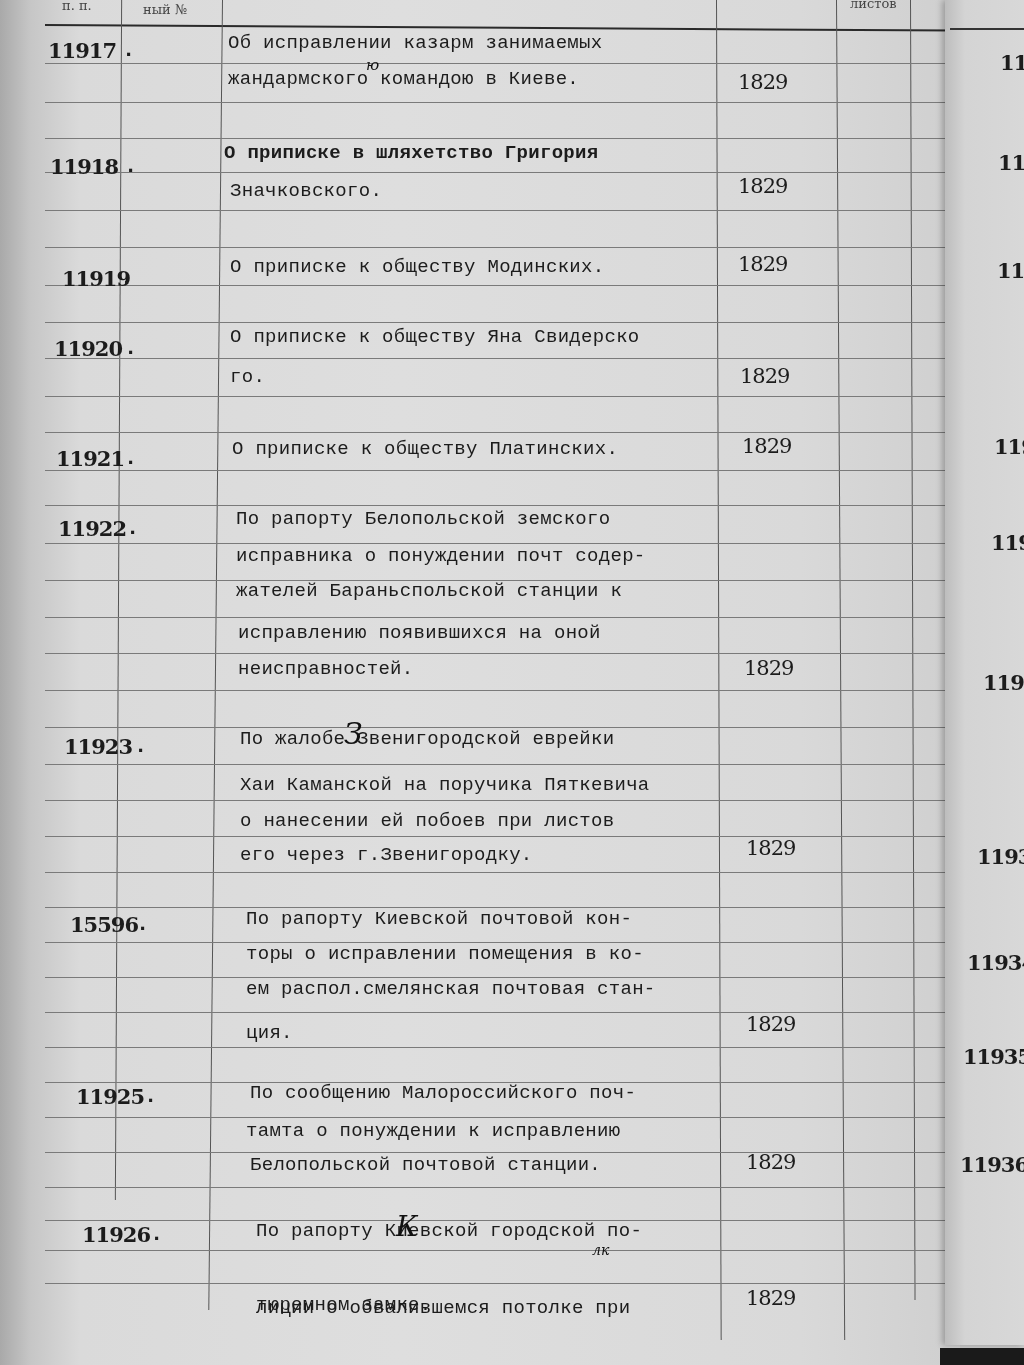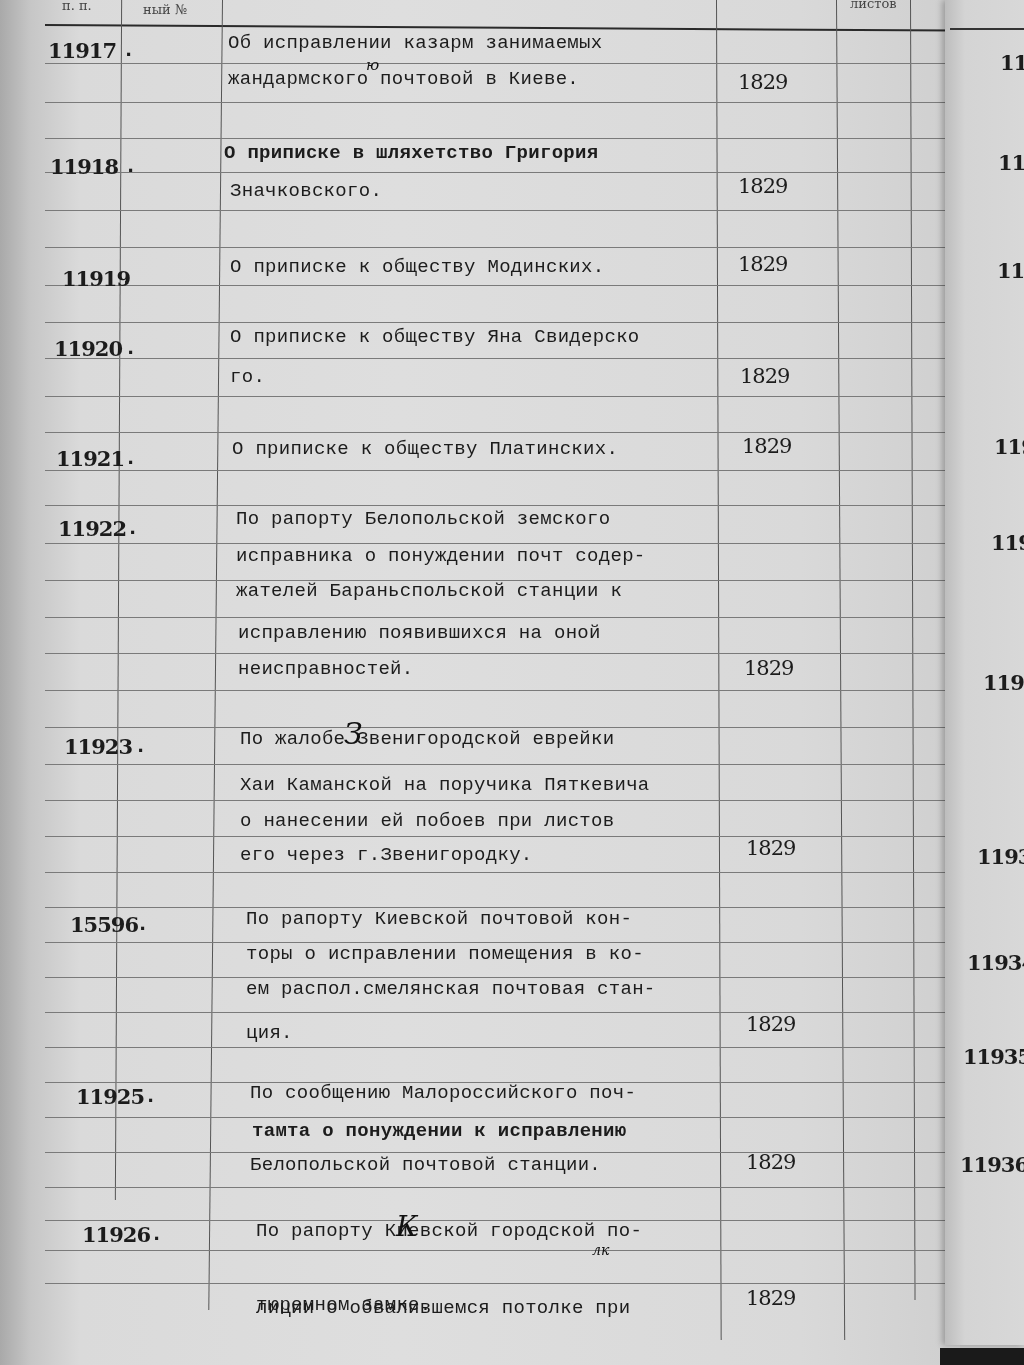--- a/index.html
+++ b/index.html
@@ -81,21 +81,21 @@
   <div class="hline" style="left:45px;top:1152px;width:910px;"></div>
   <div class="hline" style="left:45px;top:1187px;width:910px;"></div>
   <div class="hline" style="left:45px;top:1220px;width:910px;"></div>
   <div class="hline" style="left:45px;top:1250px;width:910px;"></div>
   <div class="hline" style="left:45px;top:1283px;width:910px;"></div>
 
   <div>
     <div class="num" style="left:48px;top:38px;">11917</div>
     <div class="dot" style="left:122px;top:38px;">.</div>
     <div class="line" style="left:228px;top:32px;">Об исправлении казарм занимаемых</div>
-    <div class="line" style="left:228px;top:68px;">жандармского почтовой в Киеве.</div>
+    <div class="line" style="left:228px;top:68px;">жандармского командою в Киеве.</div>
     <div class="hand" style="left:366px;top:56px;font-size:15px;">ю</div>
     <div class="year" style="left:738px;top:70px;">1829</div>
   </div>
 
   <div>
     <div class="num" style="left:50px;top:154px;">11918</div>
     <div class="dot" style="left:124px;top:154px;">.</div>
     <div class="line" style="left:224px;top:142px;font-weight:bold;">О приписке в шляхетство Григория</div>
     <div class="line" style="left:230px;top:180px;">Значковского.</div>
     <div class="year" style="left:738px;top:174px;">1829</div>
@@ -152,21 +152,21 @@
     <div class="line" style="left:246px;top:943px;">торы о исправлении помещения в ко-</div>
     <div class="line" style="left:246px;top:978px;">ем распол.смелянская почтовая стан-</div>
     <div class="line" style="left:246px;top:1022px;">ция.</div>
     <div class="year" style="left:746px;top:1012px;">1829</div>
   </div>
 
   <div>
     <div class="num" style="left:76px;top:1084px;">11925</div>
     <div class="dot" style="left:144px;top:1084px;">.</div>
     <div class="line" style="left:250px;top:1082px;">По сообщению Малороссийского поч-</div>
-    <div class="line" style="left:252px;top:1120px;font-weight:bold;">тамта о понуждении к исправлению</div>
+    <div class="line" style="left:246px;top:1120px;">тамта о понуждении к исправлению</div>
     <div class="line" style="left:250px;top:1154px;">Белопольской почтовой станции.</div>
     <div class="year" style="left:746px;top:1150px;">1829</div>
   </div>
 
   <div>
     <div class="num" style="left:82px;top:1222px;">11926</div>
     <div class="dot" style="left:150px;top:1222px;">.</div>
     <div class="line" style="left:256px;top:1220px;">По рапорту Киевской городской по-</div>
     <div class="line" style="left:256px;top:1252px;margin-top:45px;">лиции о обвалившемся потолке при</div>
     <div class="line" style="left:256px;top:1294px;">тюремном замке.</div>

